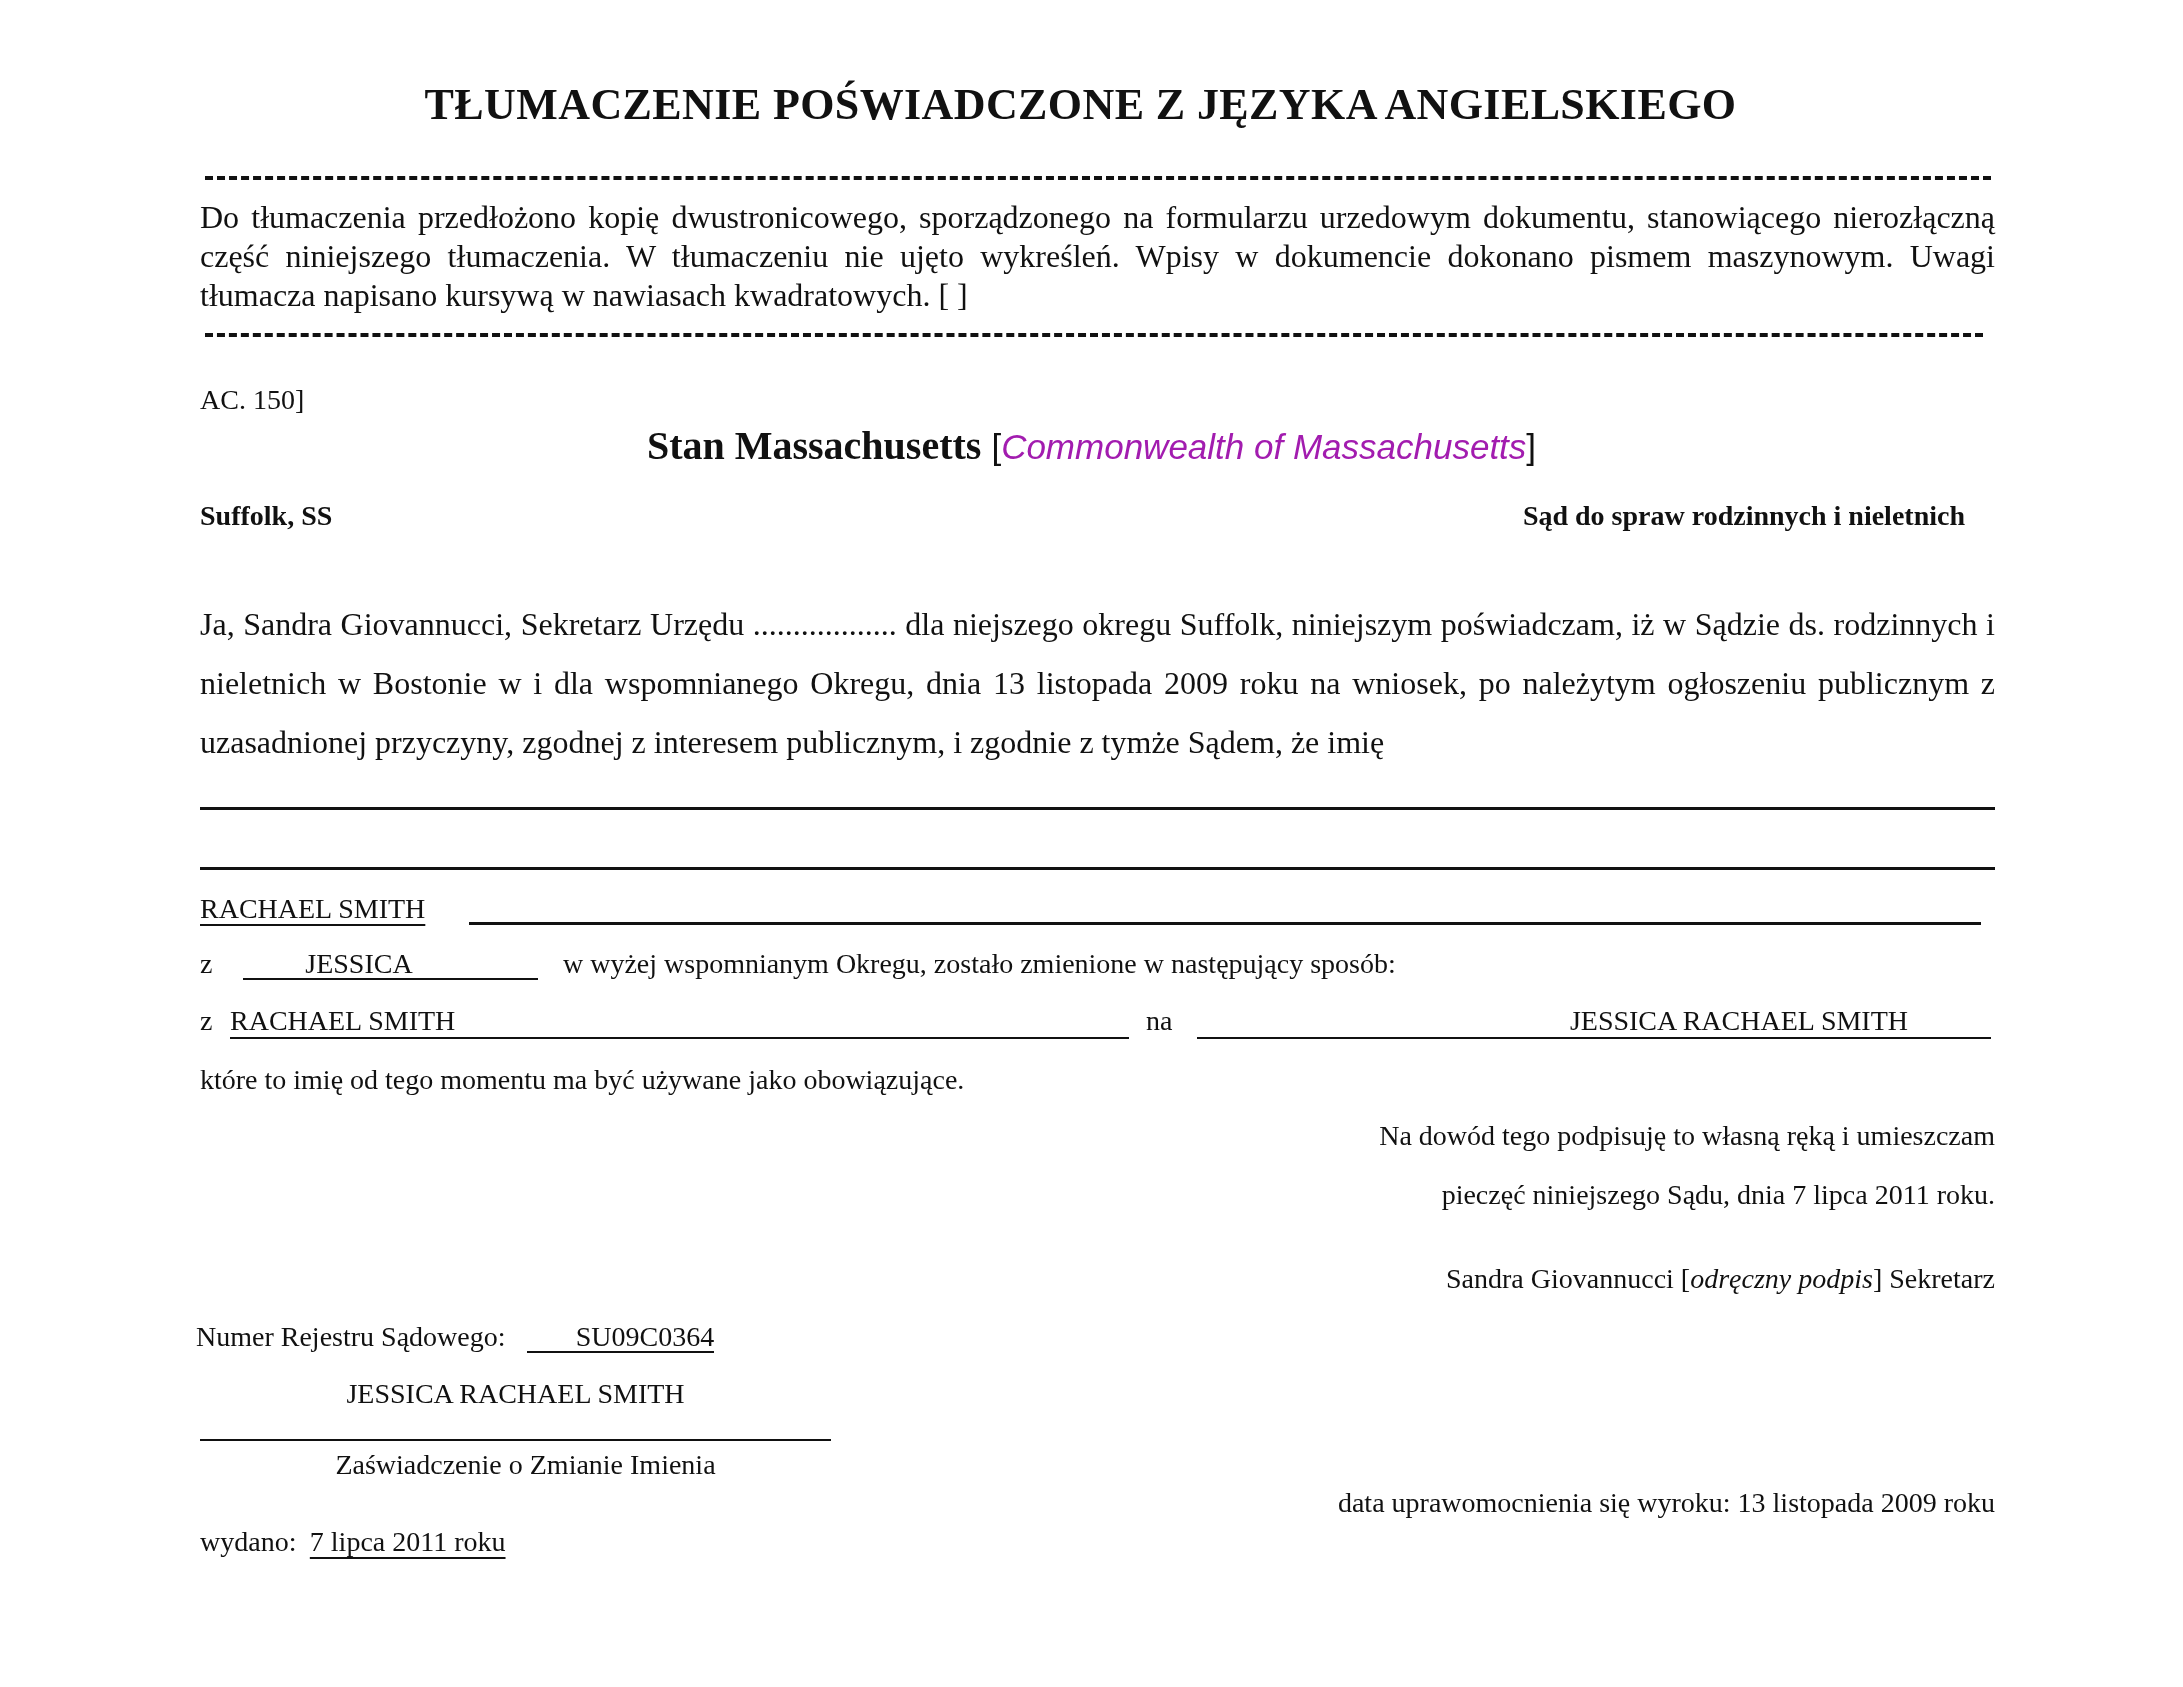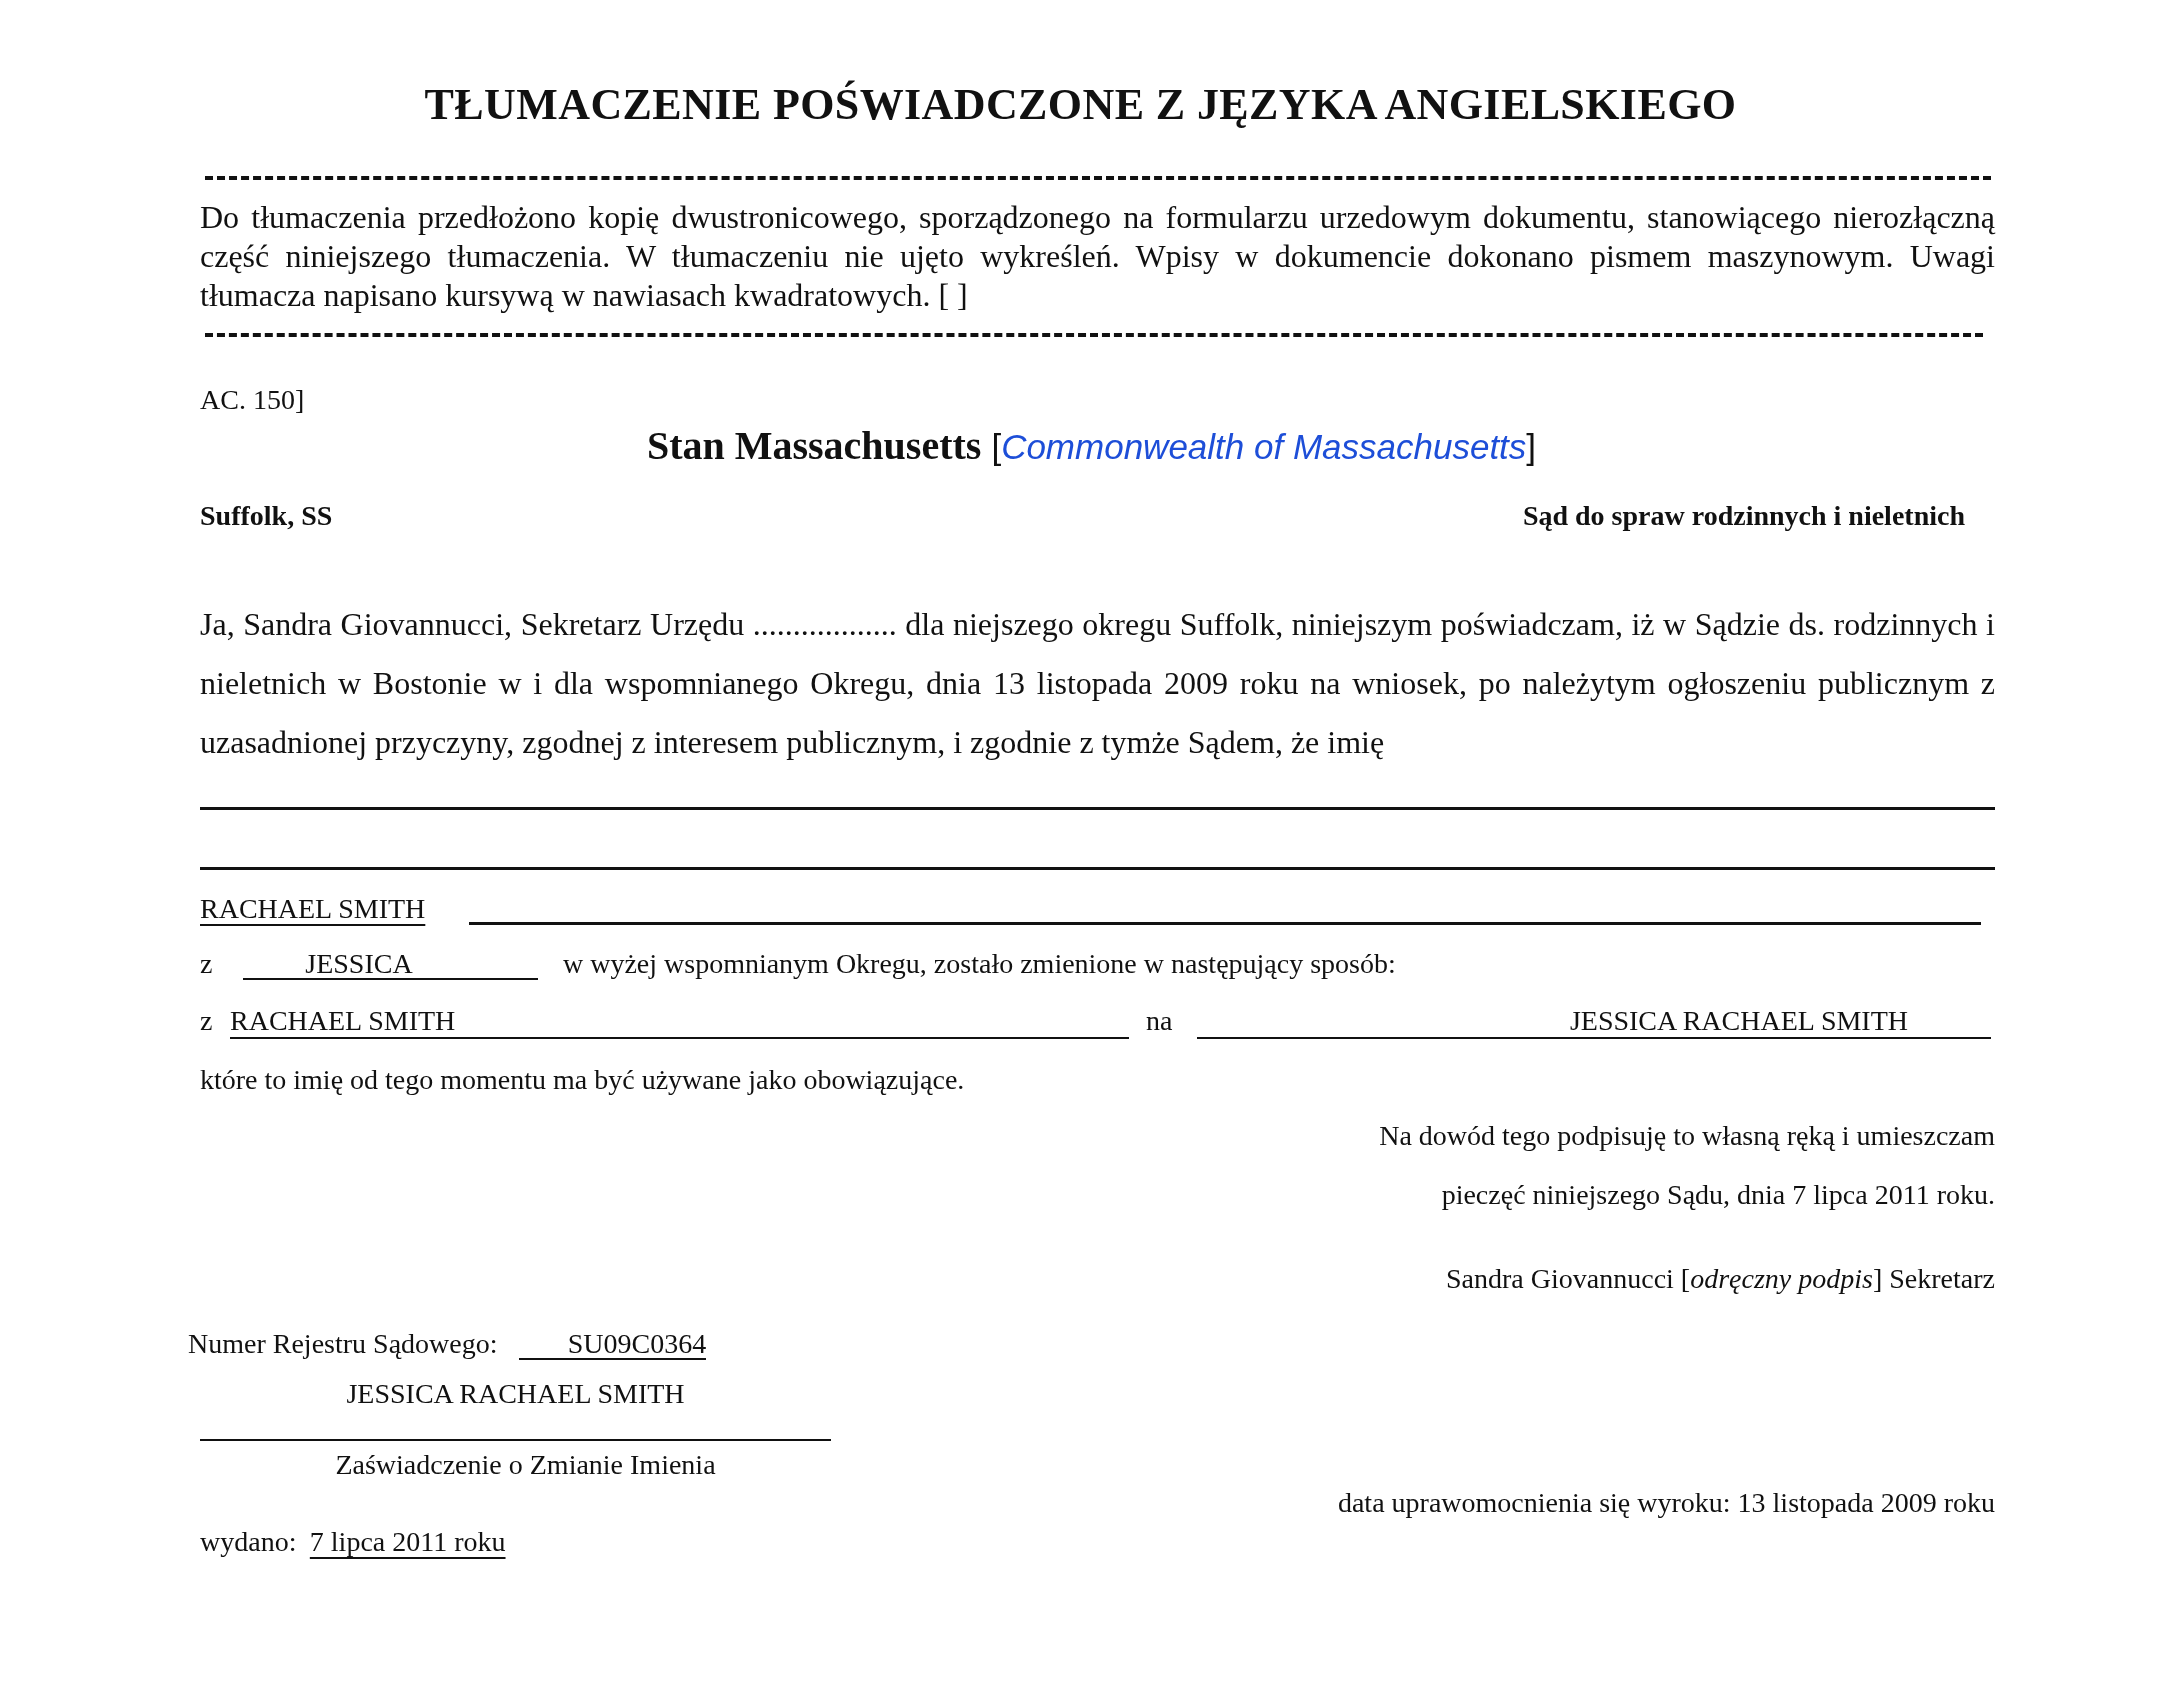--- a/index.html
+++ b/index.html
@@ -25,21 +25,21 @@
 <div class="abs dashes" style="top:176px;"></div>
 
 <div class="abs note">Do tłumaczenia przedłożono kopię dwustronicowego, sporządzonego na formularzu urzedowym dokumentu, stanowiącego nierozłączną część niniejszego tłumaczenia. W tłumaczeniu nie ujęto wykreśleń. Wpisy w dokumencie dokonano pismem maszynowym. Uwagi tłumacza napisano kursywą w nawiasach kwadratowych. [ ]</div>
 
 <div class="abs dashes" style="top:333px; width:1778px;"></div>
 
 <div class="abs t40" style="left:200px; top:386px;">AC. 150]</div>
 
 <div class="abs" style="left:0; width:2183px; text-align:center; top:426px; font-size:40px; line-height:1;">
   <span style="font-weight:bold;">Stan Massachusetts</span>
-  <span class="sans" style="font-size:35px;">[</span><span class="sans" style="font-size:35px; font-style:italic; color:#1d4ed8;">Commonwealth of Massachusetts</span><span class="sans" style="font-size:35px;">]</span>
+  <span class="sans" style="font-size:35px;">[</span><span class="sans" style="font-size:35px; font-style:italic; color:#a21caf;">Commonwealth of Massachusetts</span><span class="sans" style="font-size:35px;">]</span>
 </div>
 
 <div class="abs t40" style="left:200px; top:502px; font-weight:bold;">Suffolk, SS</div>
 <div class="abs t40" style="right:218px; top:502px; font-weight:bold;">Sąd do spraw rodzinnych i nieletnich</div>
 
 <div class="abs para">Ja, Sandra Giovannucci, Sekretarz Urzędu .................. dla niejszego okregu Suffolk, niniejszym poświadczam, iż w Sądzie ds. rodzinnych i nieletnich w Bostonie w i dla wspomnianego Okregu, dnia 13 listopada 2009 roku na wniosek, po należytym ogłoszeniu publicznym z uzasadnionej przyczyny, zgodnej z interesem publicznym, i zgodnie z tymże Sądem, że imię</div>
 
 <div class="abs rule" style="left:200px; width:1795px; top:807px;"></div>
 <div class="abs rule" style="left:200px; width:1795px; top:867px;"></div>
 
@@ -67,21 +67,21 @@
 
 <div class="abs t40" style="left:200px; top:1066px;">które to imię od tego momentu ma być używane jako obowiązujące.</div>
 
 <div class="abs t40 right" style="top:1122px;">Na dowód tego podpisuję to własną ręką i umieszczam</div>
 <div class="abs t40 right" style="top:1181px;">pieczęć niniejszego Sądu, dnia 7 lipca 2011 roku.</div>
 
 <div class="abs t40 right" style="top:1265px;">
   <span>Sandra Giovannucci [</span><span style="font-style:italic;">odręczny podpis</span><span>] Sekretarz</span>
 </div>
 
-<div class="abs t40" style="left:188px; top:1323px;margin-top:7px;">
+<div class="abs t40" style="left:196px; top:1323px;">
   <span>Numer Rejestru Sądowego:</span>
   <span class="blank" style="margin-left:14.3px; padding-left:49px;">
     <span>SU09C0364</span>
   </span>
 </div>
 
 <div class="abs t40" style="left:200px; width:631px; text-align:center; top:1380px;">JESSICA RACHAEL SMITH</div>
 <div class="abs rule" style="left:200px; width:631px; top:1439px; border-top-width:2.4px;"></div>
 <div class="abs t40" style="left:200px; width:651px; text-align:center; top:1451px;">Zaświadczenie o Zmianie Imienia</div>
 

